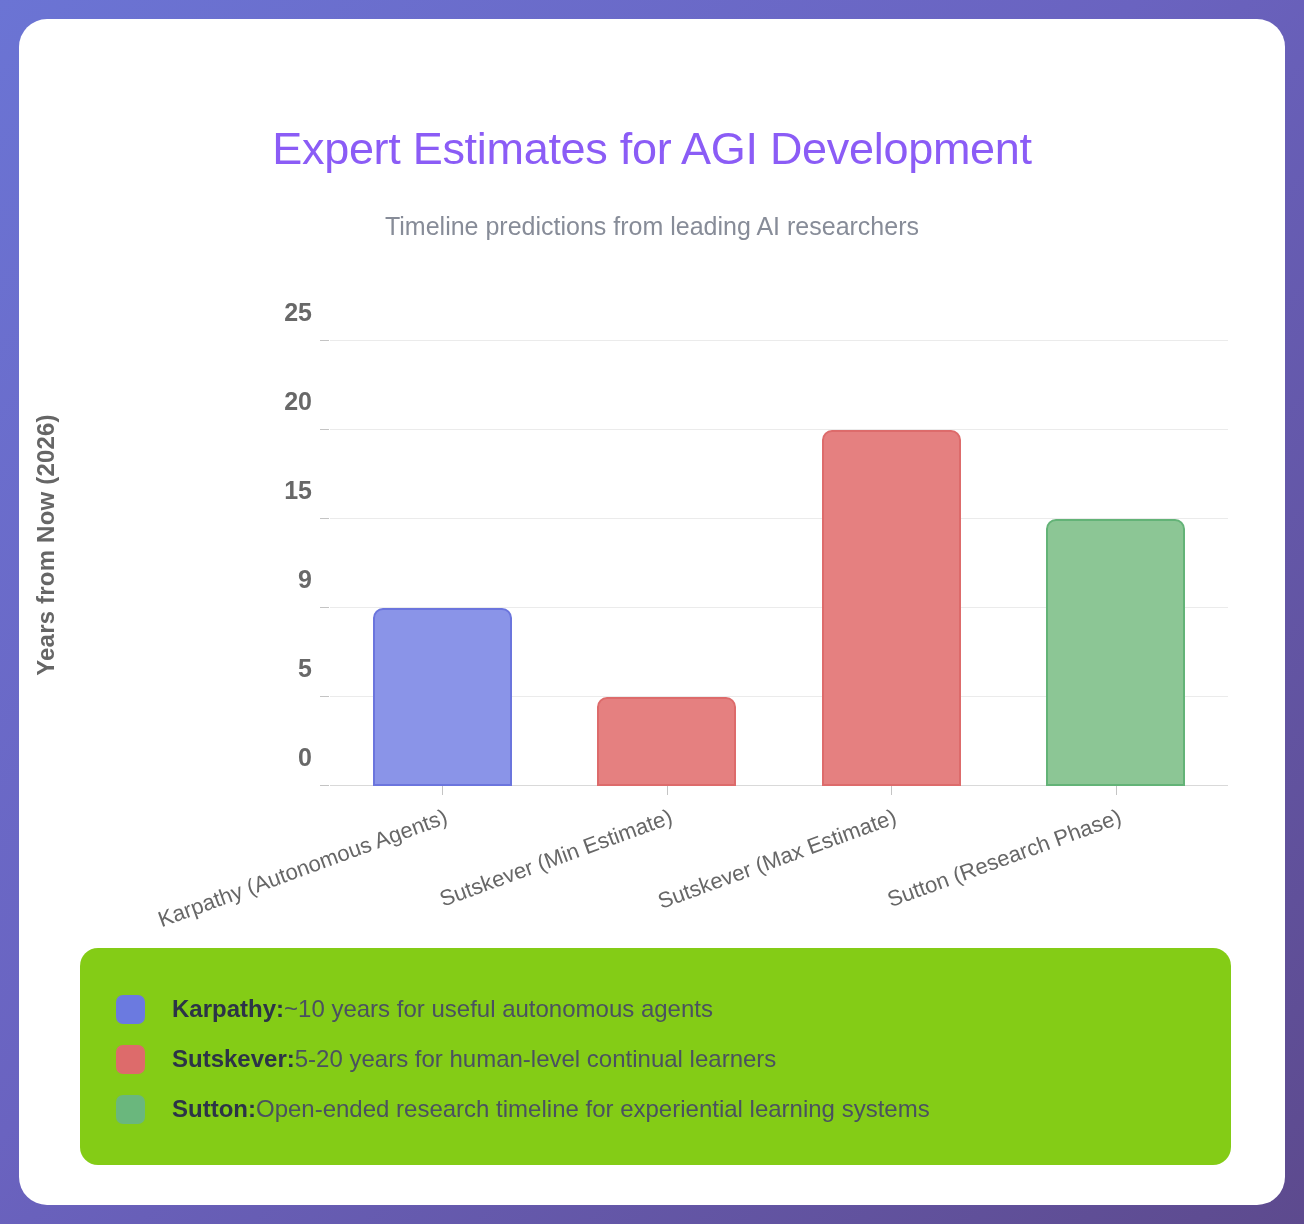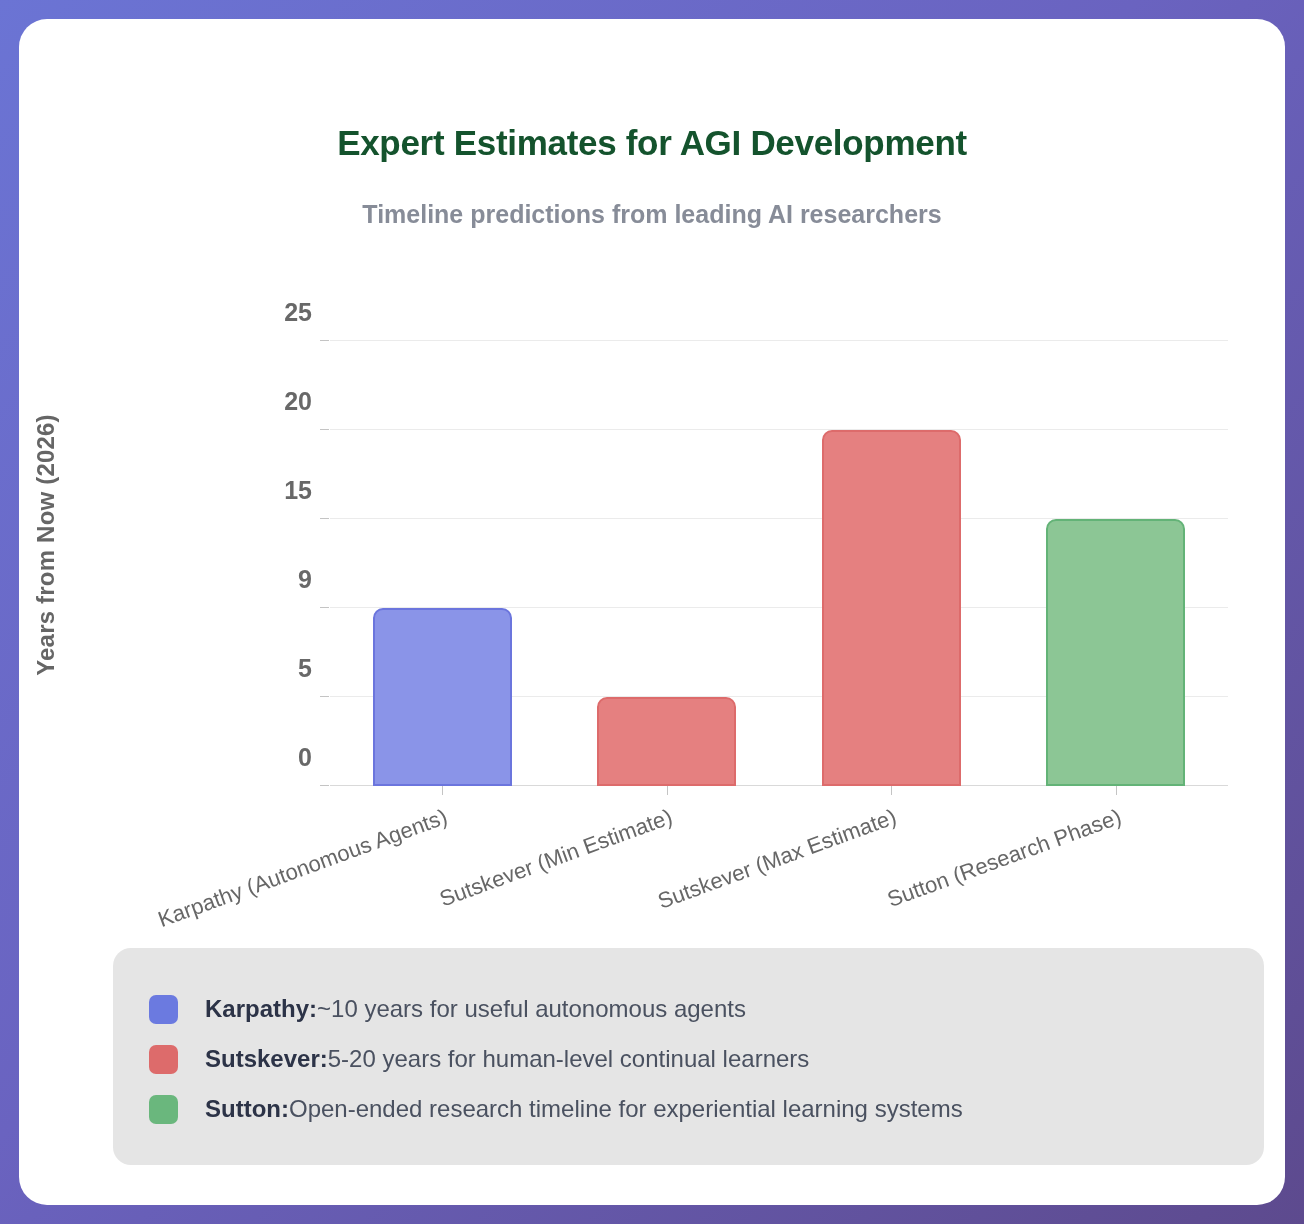--- a/index.html
+++ b/index.html
@@ -21,31 +21,31 @@
     height: 100%;
     background: #ffffff;
     border-radius: 28px;
     position: relative;
     overflow: hidden;
   }
 
   
   .chart-title {
     text-align: center;
-    font-size: 35px;
-    font-weight: bold;
-    color: #14532d;
+    font-size: 45px;
+    font-weight: normal;
+    color: #8b5cf6;
     letter-spacing: -0.3px;
     margin-top: 104px;
   }
 
   .chart-subtitle {
     text-align: center;
     font-size: 25px;
-    font-weight: bold;
+    font-weight: normal;
     color: #878c98;
     margin-top: 37px;
   }
 
   
   .plot-wrap {
     position: absolute;
     left: 0;
     top: 300px;
     width: 1266px;
@@ -133,25 +133,25 @@
     font-size: 22px;
     color: #676767;
     white-space: nowrap;
     transform-origin: right top;
     transform: translateX(-100%) rotate(-20deg);
   }
 
   
   .legend-panel {
     position: absolute;
-    left: 94px;
+    left: 61px;
     top: 929px;
     width: 1151px;
     height: 217px;
-    background: #e5e5e5;
+    background: #84cc16;
     border-radius: 18px;
     padding: 36px 0 0 36px;
   }
 
   .legend-row {
     display: flex;
     align-items: center;
     height: 50px;
   }
 

